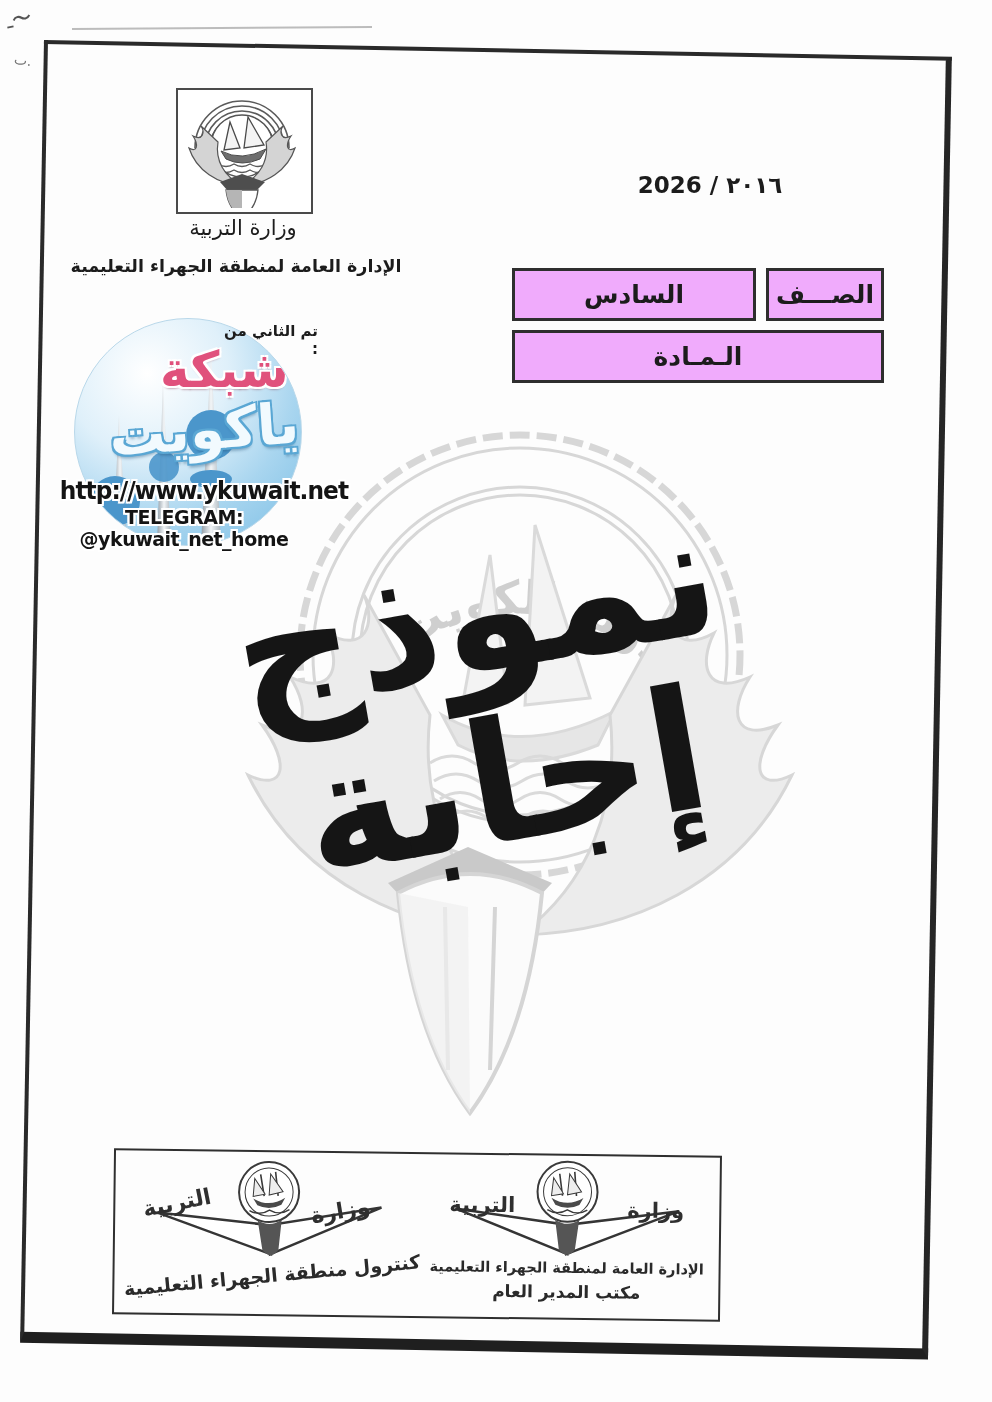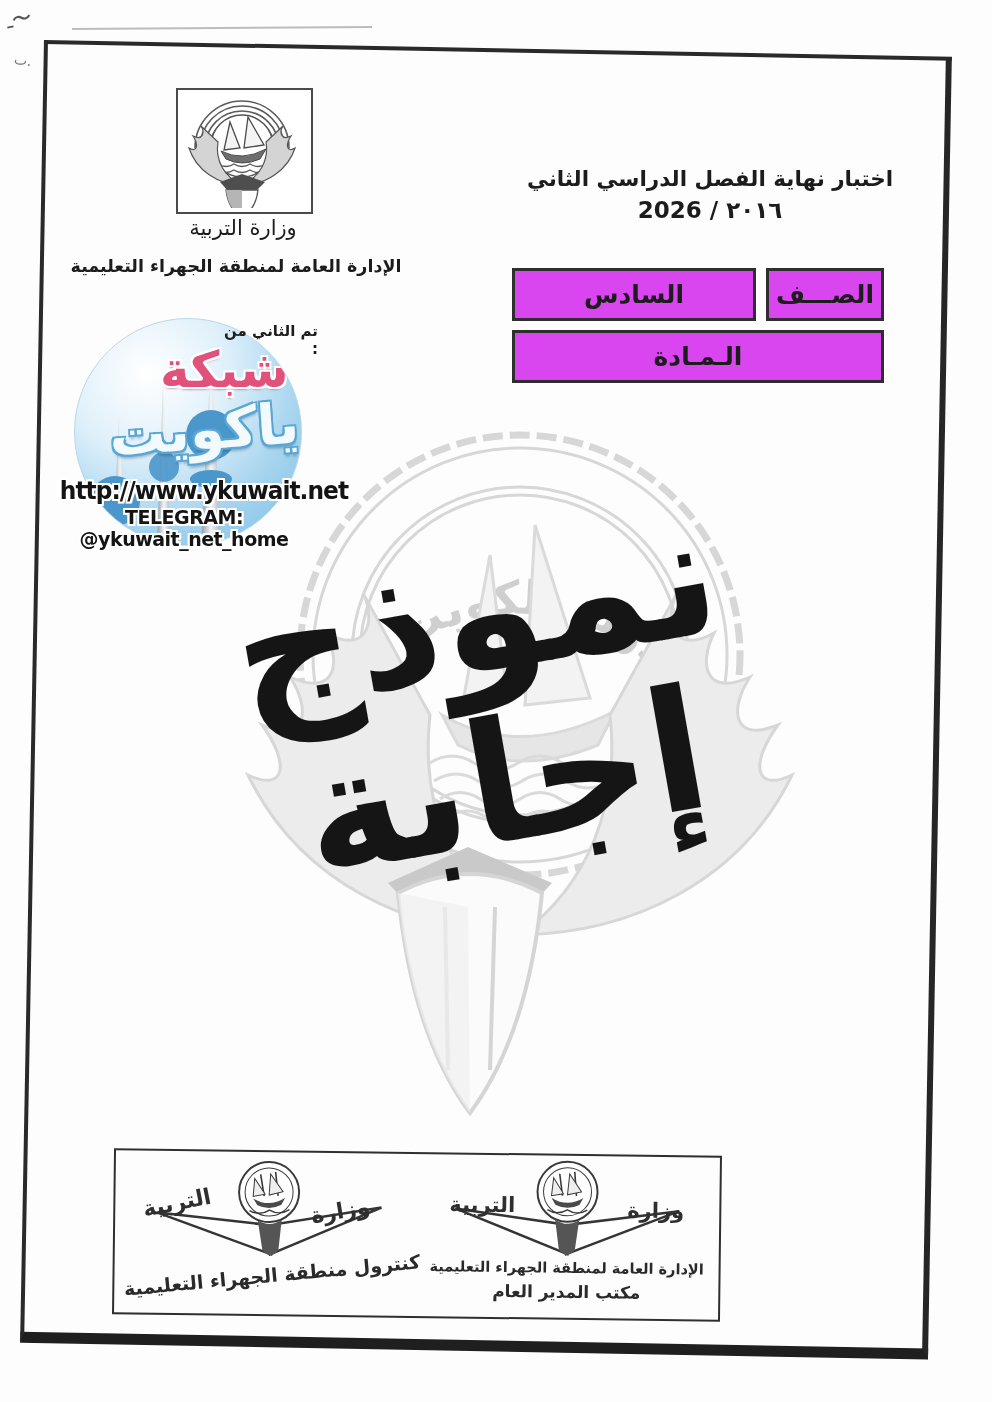--- a/index.html
+++ b/index.html
@@ -22,21 +22,21 @@
   .emblem-box{position:absolute;left:176px;top:88px;width:133px;height:122px;border:2px solid #4a4a4a;background:#fff;z-index:2;}
   .ministry-name{position:absolute;left:150px;top:216px;width:186px;text-align:center;font-size:21px;font-weight:normal;z-index:2;}
   .directorate{position:absolute;left:66px;top:256px;width:340px;text-align:center;font-size:17.5px;font-weight:bold;z-index:2;}
   
   .exam-header{position:absolute;left:520px;top:166px;width:380px;text-align:center;z-index:2;direction:rtl;}
   .exam-title{font-size:21.5px;font-weight:bold;letter-spacing:.5px;}
   .exam-year{font-size:23px;font-weight:bold;margin-top:6px;letter-spacing:3px;}
   
   .info-table{position:absolute;left:512px;top:268px;width:372px;z-index:2;direction:rtl;}
   .info-row{display:flex;gap:10px;margin-bottom:9px;direction:rtl;}
-  .cell{border:3px solid #2e2e2e;background:#d946ef;display:flex;align-items:center;justify-content:center;font-weight:bold;font-size:25px;height:53px;box-sizing:border-box;}
+  .cell{border:3px solid #2e2e2e;background:#f0abfc;display:flex;align-items:center;justify-content:center;font-weight:bold;font-size:25px;height:53px;box-sizing:border-box;}
   .cell.label{width:118px;}
   .cell.value{flex:1;}
   
   .downloaded-from{position:absolute;left:222px;top:322px;width:96px;font-size:15px;text-align:right;direction:rtl;z-index:3;font-weight:bold;}
   .badge-circle{
     position:absolute;left:74px;top:318px;width:226px;height:226px;border-radius:50%;
     background:radial-gradient(circle at 32% 24%, #ffffff 0%, #dff0fa 35%, #a8d5ef 65%, #79bde4 100%);
     border:1px solid #b9d8ea;overflow:hidden;z-index:2;
   }
   .badge-word-network{position:absolute;right:12px;top:22px;font-size:50px;font-weight:bold;color:#e0517c;
@@ -94,21 +94,20 @@
       <path d="M64,95 C88,95 110,80 117,58 C109,63 107,55 113,46 C103,51 101,42 105,36 L88,52 C91,70 82,87 64,95 Z" fill="#d4d4d4" stroke="#555" stroke-width="1.2"></path>
       <path d="M42,92 L64,84 L87,92 L78,101 L50,101 Z" fill="#4e4e4e"></path>
       <path d="M48,100 Q50,119 64,127 Q78,119 80,100 Z" fill="#fff" stroke="#555" stroke-width="1.3"></path>
       <path d="M48,100 Q50,119 64,127 L64,100 Z" fill="#b5b5b5"></path>
     </svg>
   </div>
   <div class="ministry-name">وزارة التربية</div>
   <div class="directorate">الإدارة العامة لمنطقة الجهراء التعليمية</div>
 
   <div class="exam-header">
-    <div class="exam-title">اختبار نهاية الفصل الدراسي الثاني</div>
     <div class="exam-year">٢٠١٦ / 2026</div>
   </div>
 
   <div class="info-table">
     <div class="info-row">
       <div class="cell label">الصـــف</div>
       <div class="cell value">السادس</div>
     </div>
     <div class="info-row">
       <div class="cell value">الـمـادة</div>

